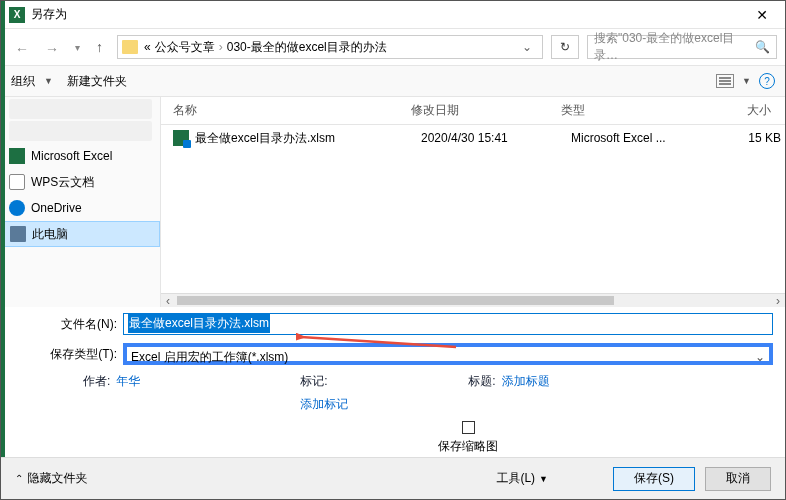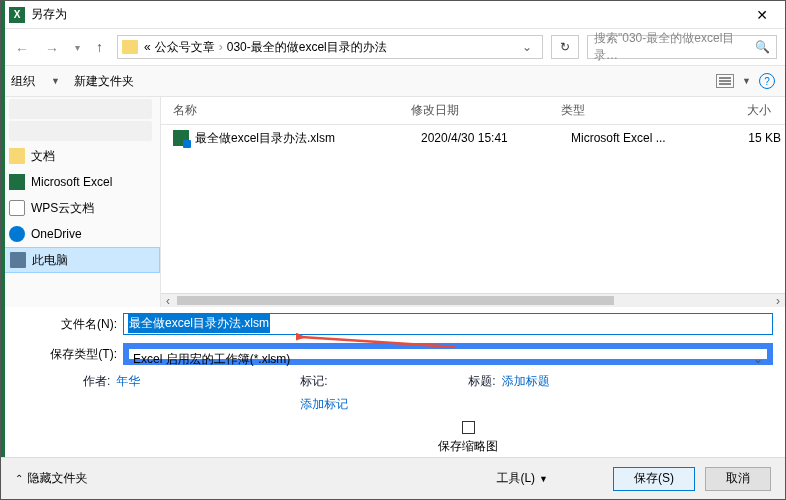--- a/index.html
+++ b/index.html
@@ -14,21 +14,21 @@
 .nav-up { color: #555; font-size: 14px; padding: 2px 6px; }
 .path-box { flex: 1; height: 24px; border: 1px solid #ccc; display: flex; align-items: center; padding: 0 4px; margin: 0 4px; }
 .folder-icon { width: 16px; height: 14px; background: #f8d775; border-radius: 1px; margin-right: 4px; }
 .path-seg { padding: 0 2px; }
 .chev { color: #999; padding: 0 2px; }
 .dropdown-v { margin-left: auto; color: #666; padding: 0 6px; }
 .refresh { width: 28px; height: 24px; border: 1px solid #ccc; display: flex; align-items: center; justify-content: center; color: #333; }
 .search-box { width: 190px; height: 24px; border: 1px solid #ccc; display: flex; align-items: center; padding: 0 6px; color: #888; margin-left: 4px; }
 .search-box .mag { margin-left: auto; color: #444; }
 .toolbar { height: 32px; border-top: 1px solid #e5e5e5; border-bottom: 1px solid #e5e5e5; display: flex; align-items: center; padding: 0 10px; gap: 14px; background: #f9f9f9; }
-.toolbar .btn { display: flex; align-items: center; gap: 16px; }
+.toolbar .btn { display: flex; align-items: center; gap: 9px; }
 .toolbar .right { margin-left: auto; display: flex; gap: 8px; align-items: center; }
 .view-icon { width: 18px; height: 14px; border: 1px solid #888; position: relative; }
 .view-icon::before { content: ""; position: absolute; left: 2px; top: 2px; right: 2px; height: 2px; background: #888; box-shadow: 0 3px 0 #888, 0 6px 0 #888; }
 .help-icon { width: 16px; height: 16px; border: 1px solid #0078d4; border-radius: 50%; color: #0078d4; display: flex; align-items: center; justify-content: center; font-size: 10px; }
 .main { display: flex; height: 210px; }
 .sidebar { width: 160px; border-right: 1px solid #e5e5e5; overflow: hidden; background: #fafafa; }
 .sb-item { display: flex; align-items: center; height: 26px; padding: 0 8px; gap: 6px; }
 .sb-item.sel { background: #cce8ff; border: 1px solid #99d1ff; }
 .sb-icon { width: 16px; height: 16px; flex-shrink: 0; }
 .sb-icon.folder { background: #f8d775; border-radius: 1px; }
@@ -48,21 +48,21 @@
 .file-row .ficon::after { content: ""; position: absolute; right: -2px; bottom: -2px; width: 8px; height: 8px; background: #0078d4; border-radius: 1px; }
 .scrollbar-h { position: absolute; bottom: 0; left: 0; right: 0; height: 14px; border-top: 1px solid #ddd; background: #f0f0f0; display: flex; }
 .scrollbar-h .thumb { width: 70%; background: #c8c8c8; margin: 2px; }
 .scrollbar-h .arr { width: 14px; display: flex; align-items: center; justify-content: center; color: #666; }
 .form-area { padding: 6px 12px 0 12px; }
 .form-row { display: flex; align-items: center; margin-bottom: 8px; }
 .form-label { width: 110px; text-align: right; padding-right: 6px; }
 .form-input { flex: 1; height: 22px; border: 1px solid #0078d4; padding: 0 4px; }
 .filename-box { position: relative; flex: 1; }
 .filename-sel { background: #0078d4; color: #fff; padding: 1px 1px; display: inline-block; }
-.combo { flex: 1; height: 22px; border: 6px solid #3b82f6; padding: 2px 4px; position: relative; }
+.combo { flex: 1; height: 22px; border: 4px solid #3b82f6; padding: 2px 4px; position: relative; }
 .combo .dd { position: absolute; right: 4px; top: 3px; color: #555; }
 .meta-row { display: flex; margin-top: 6px; gap: 40px; padding-left: 70px; }
 .meta-item { display: flex; gap: 6px; }
 .meta-label { color: #0f172a; }
 .meta-val { color: #0066cc; }
 .thumb-row { padding-left: 150px; margin-top: 8px; display: flex; align-items: center; gap: 4px; flex-direction: column; }
 .checkbox { width: 13px; height: 13px; border: 1px solid #333; }
 .footer { position: absolute; bottom: 0; left: 0; right: 0; height: 42px; border-top: 1px solid #ddd; background: #f0f0f0; display: flex; align-items: center; padding: 0 14px; gap: 10px; }
 .footer .hide { display: flex; align-items: center; gap: 4px; }
 .footer .spacer { flex: 1; }
@@ -115,24 +115,20 @@
     <span style="font-size:9px;color:#555;">▼</span>
     <div class="help-icon">?</div>
   </div>
 </div>
 
 <div class="main">
   <div class="sidebar">
     <div class="sb-blur"></div>
     <div class="sb-blur"></div>
     <div class="sb-item">
-      <div class="sb-icon folder"></div>
-      <span>文档</span>
-    </div>
-    <div class="sb-item">
       <div class="sb-icon excel"></div>
       <span>Microsoft Excel</span>
     </div>
     <div class="sb-item">
       <div class="sb-icon wps"></div>
       <span>WPS云文档</span>
     </div>
     <div class="sb-item">
       <div class="sb-icon onedrive"></div>
       <span>OneDrive</span>

